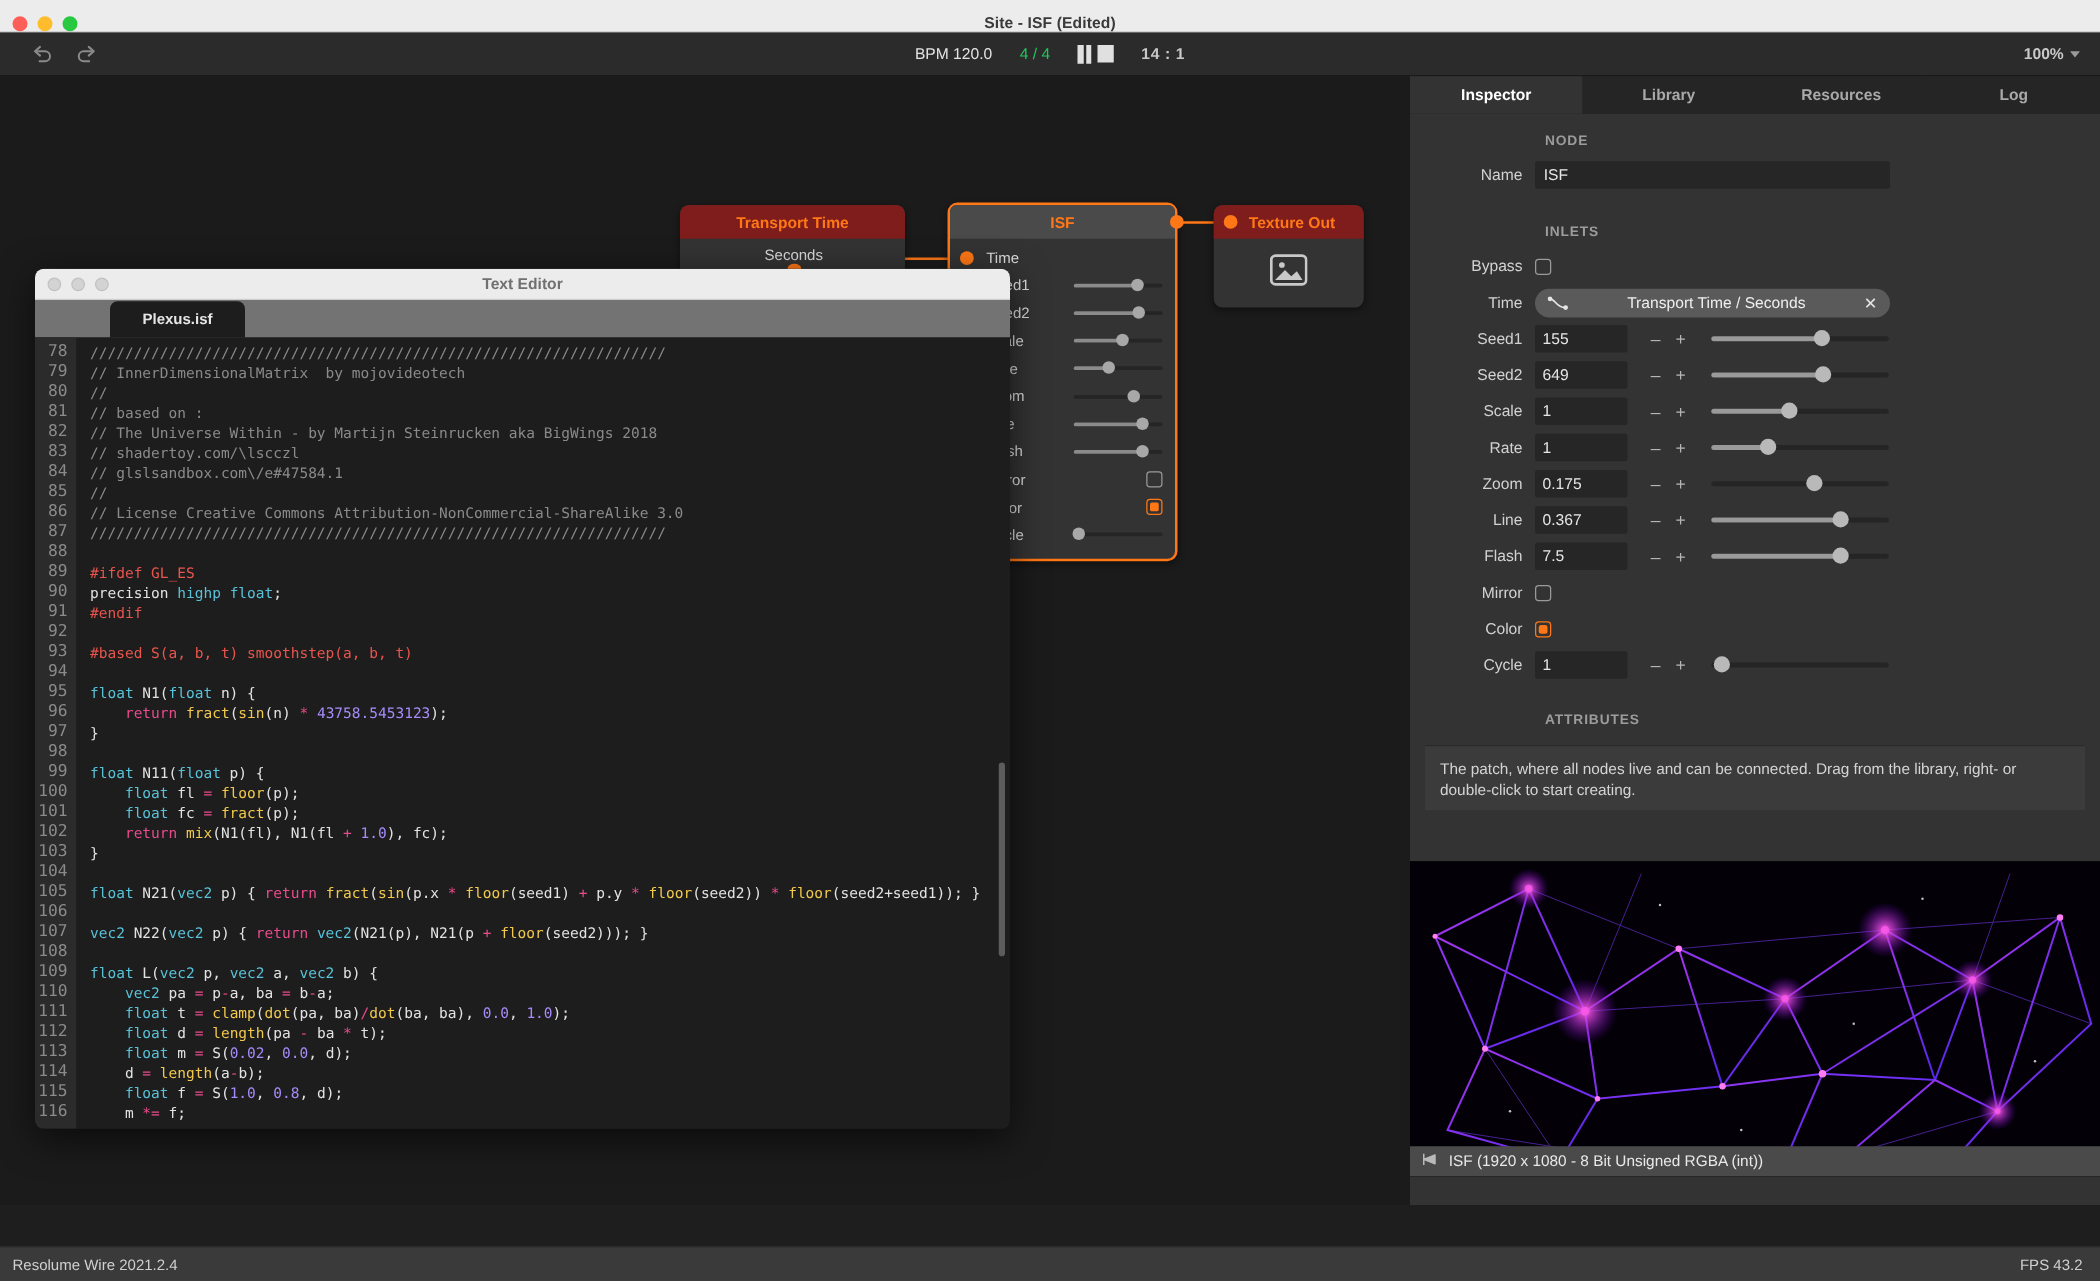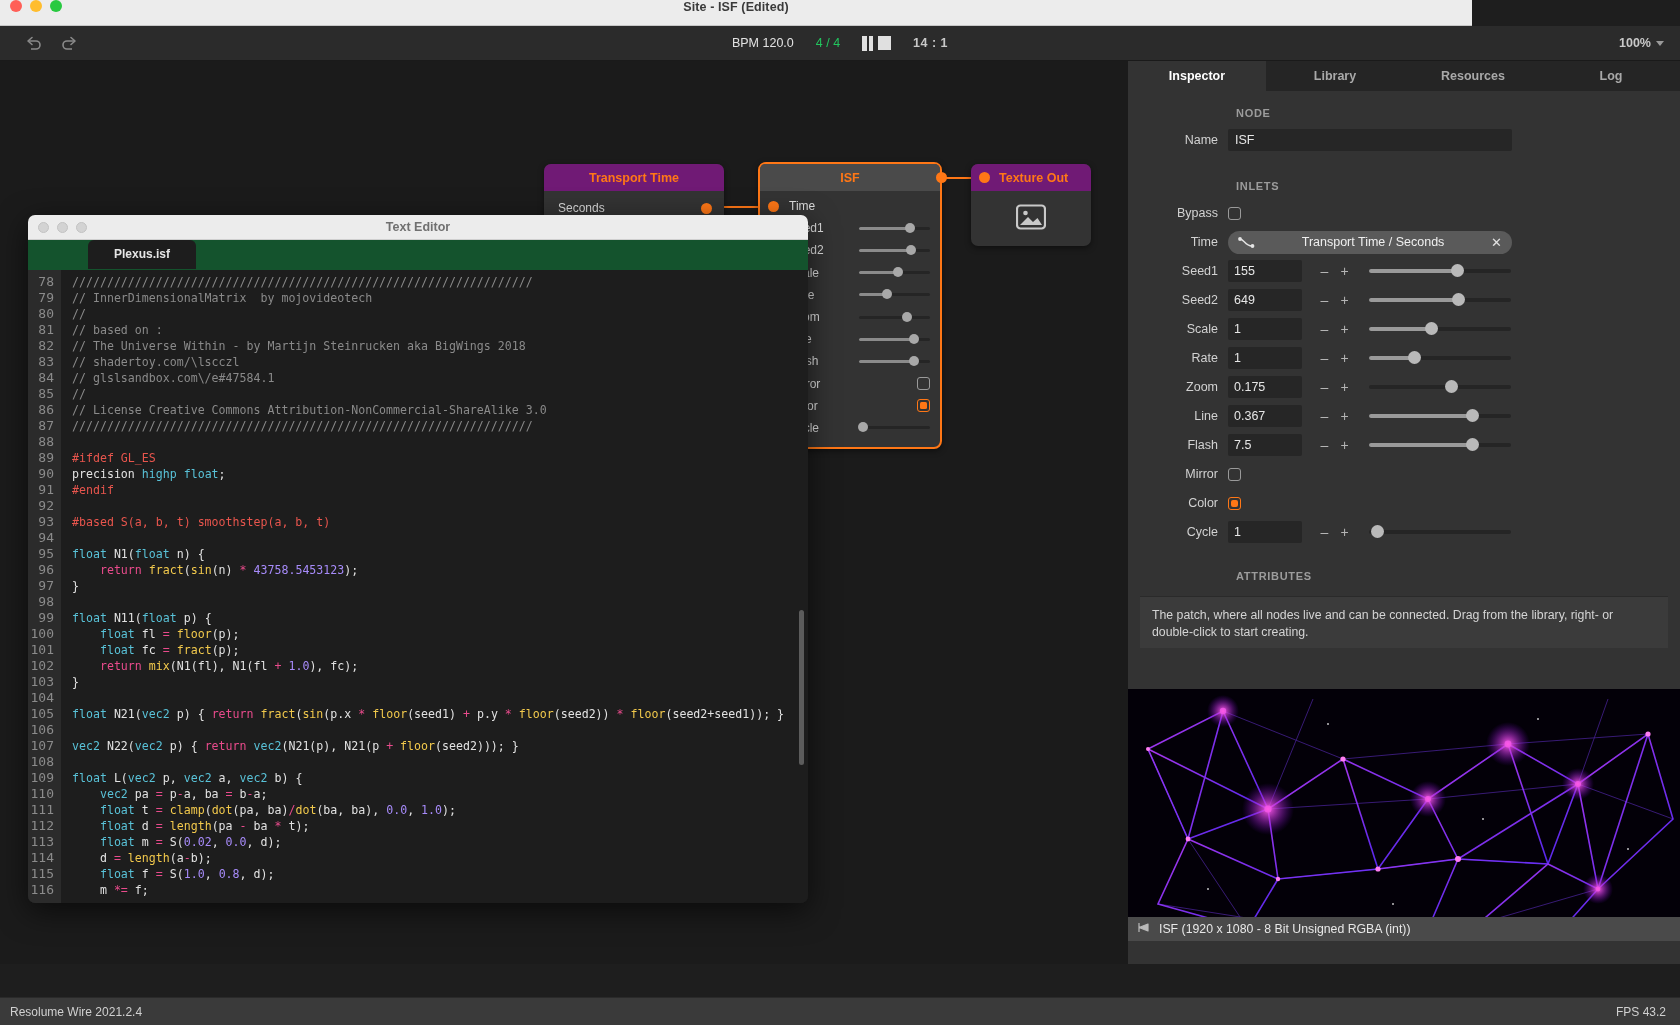--- a/index.html
+++ b/index.html
@@ -7,24 +7,24 @@
   body {
     background:#1e1e1e;
     font-family:"Liberation Sans", sans-serif;
     color:#d8d8d8;
     -webkit-font-smoothing:antialiased;
   }
   #app { position:relative; width:1680px; height:1025px; }
 
   
   .titlebar {
-    position:absolute; left:0; top:0; width:1472px; height:26px;
+    position:absolute; left:0; top:0; width:1680px; height:26px;
     background:#ececec;
     border-bottom:1px solid #c7c7c7;
-    display:flex; align-items:flex-start;
+    display:flex; align-items:flex-end;
   }
   .traffic { display:flex; gap:8px; padding-left:10px; }
   .dot { width:12px; height:12px; border-radius:50%; }
   .dot.red{background:#ff5f57;} .dot.yellow{background:#ffbd2e;} .dot.green{background:#28c940;}
   .win-title {
     position:absolute; left:0; right:0; text-align:center;
     font-size:12.5px; font-weight:bold; color:#3a3a3a;
     letter-spacing:.1px;
   }
 
@@ -57,31 +57,31 @@
 
   
   .patch {
     position:absolute; left:0; top:61px; width:1128px; height:903px;
     background:#1b1b1b;
   }
 
   
   .node { position:absolute; border-radius:7px; background:#333333; box-shadow:0 2px 6px rgba(0,0,0,.45); }
   .node-hdr {
-    height:27px; background:#701a75; border-radius:7px 7px 0 0;
+    height:27px; background:#7f1d1d; border-radius:7px 7px 0 0;
     display:flex; align-items:center; justify-content:center;
     color:#ff7716; font-size:12.5px; font-weight:bold; position:relative;
   }
   .node-body { padding:6px 0 8px 0; }
   .port {
     width:11px;height:11px;border-radius:50%;background:#8e8e8e;
   }
   .port.on { background:#ff7716; }
   .row {
-    height:22px; display:flex; align-items:center; font-size:12px; color:#d9d9d9;
+    height:22px; display:flex; align-items:center; font-size:12px; color:#d9d9d9;flex-direction:column;
   }
 
   
   #node-transport { left:544px; top:103px; width:180px; }
   #node-transport .row { padding:0 12px 0 14px; justify-content:space-between; }
 
   
   #node-isf {
     left:758px; top:101px; width:184px;
     border:2px solid #ff7716; border-radius:8px; background:#333;
@@ -114,21 +114,21 @@
     border-radius:7px; overflow:hidden; box-shadow:0 8px 30px rgba(0,0,0,.6);
     background:#1d1d1d;
   }
   .te-title {
     height:25px; background:#ececec; display:flex; align-items:center; position:relative;
     border-bottom:1px solid #cfcfcf;
   }
   .te-traffic { display:flex; gap:8px; padding-left:10px; }
   .te-dot { width:11px;height:11px;border-radius:50%;background:#d3d3d3;border:1px solid #c2c2c2;}
   .te-title .t { position:absolute; left:0; right:0; text-align:center; font-size:12.5px; font-weight:bold; color:#707070;}
-  .te-tabbar { height:30px; background:#14532d; display:flex; align-items:flex-start; padding-left:60px;}
+  .te-tabbar { height:30px; background:#737373; display:flex; align-items:center; padding-left:60px;}
   .te-tab {
     background:#1d1d1d; color:#e6e6e6; font-size:12px; font-weight:bold;
     padding:7px 26px 8px 26px; border-radius:6px 6px 0 0;
   }
   .te-code {
     position:relative; height:633px; background:#1d1d1d; overflow:hidden;
     font-family:"DejaVu Sans Mono", monospace; font-size:11.6px; line-height:16px;
   }
   .gutter { position:absolute; left:0; top:0; width:33px; height:100%; background:#2b2b2b; }
   .codelines { position:absolute; left:0; top:4px; width:100%; }

